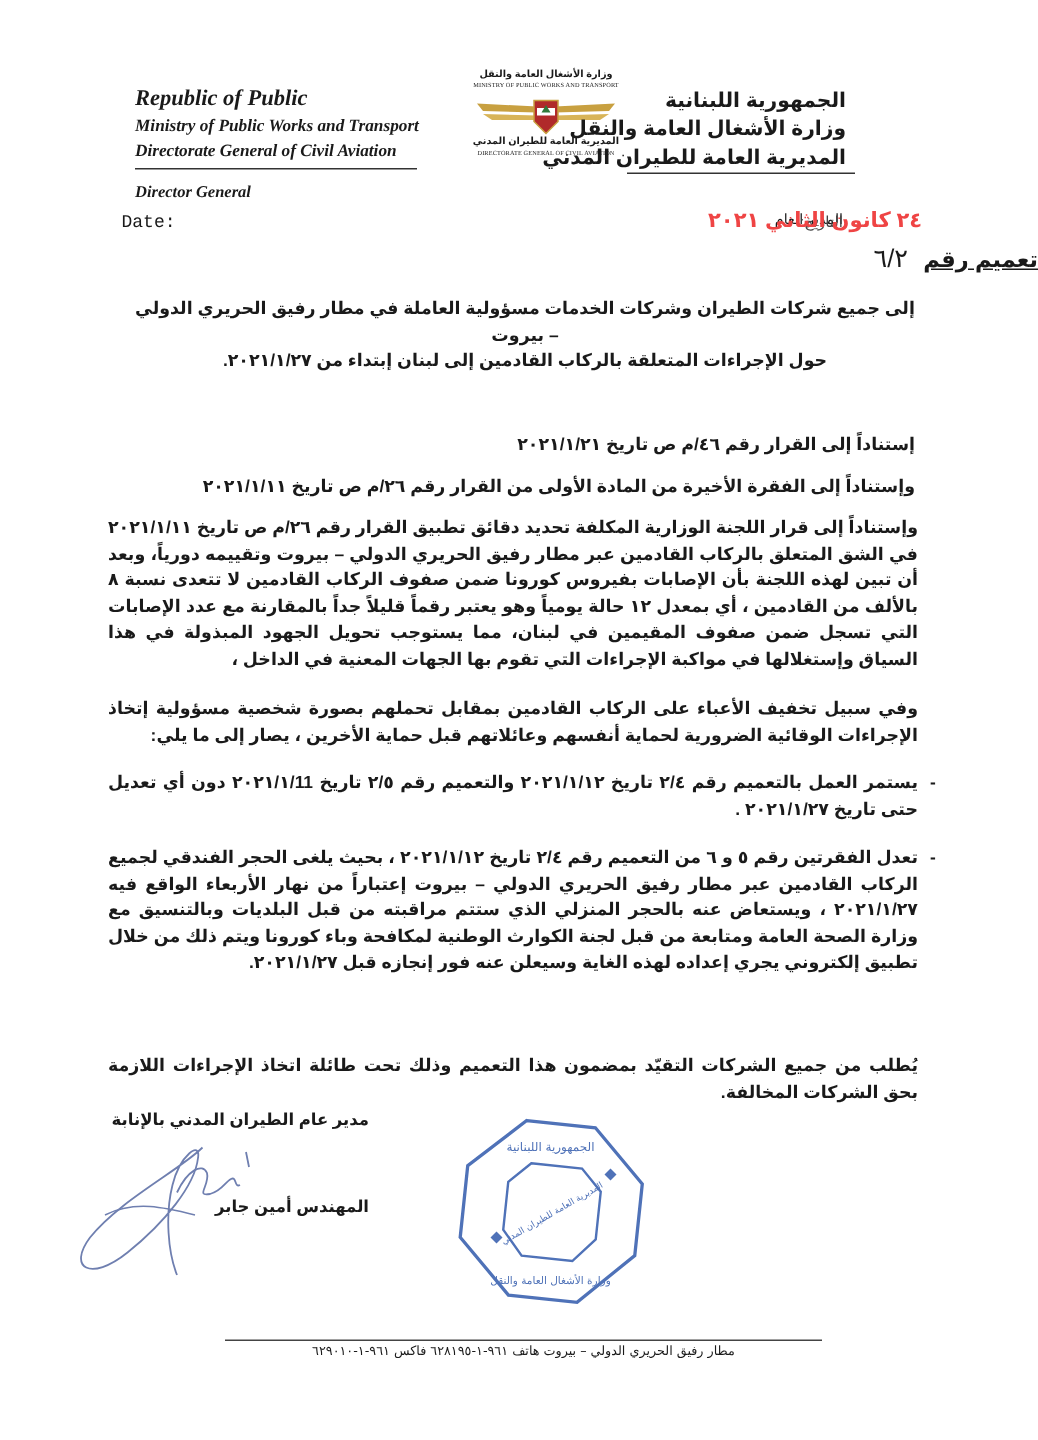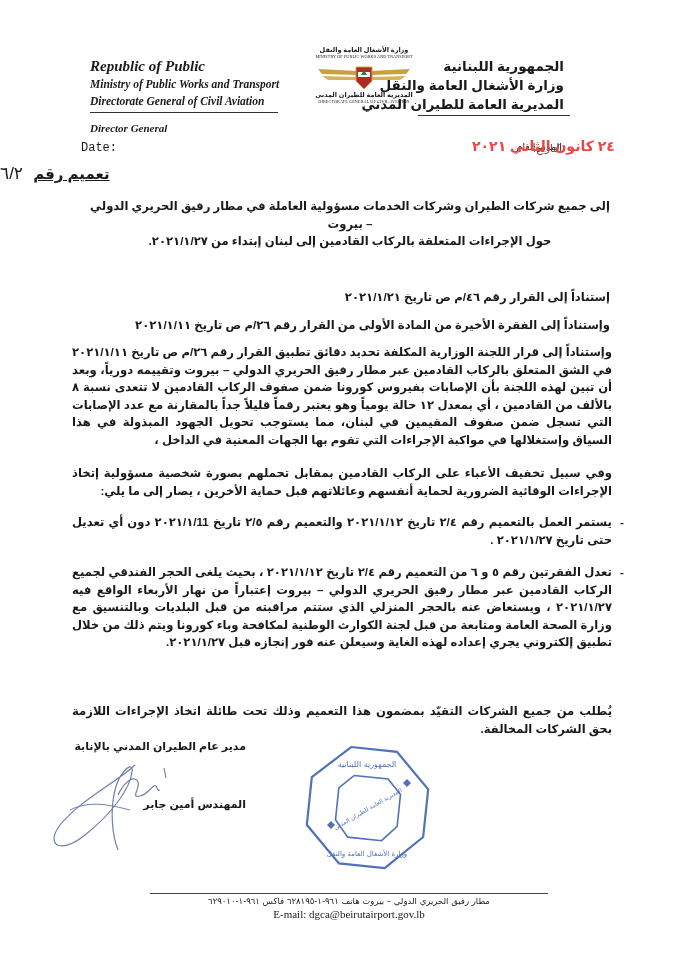--- a/index.html
+++ b/index.html
@@ -25,21 +25,21 @@
 
   
   .ar-head { right: 128px; top: 57px; width: 160px; direction: rtl; text-align: right; font-weight: bold; }
   .ar-head .l { font-size: 13.5px; line-height: 19px; white-space: nowrap; }
   .ar-head .rule { border-bottom: 1.5px solid #333; width: 152px; margin-top: 1px; margin-right: -6px; }
   .ar-dg { right: 130px; top: 125px; font-size: 9.5px; direction: rtl; margin-top: 16px; }
   .ar-date-label { right: 130px; top: 143px; font-size: 10px; direction: rtl; color: #444; }
   .ar-date-val { left: 472px; top: 138px; font-size: 14px; font-weight: bold; color: #ef4444; direction: rtl; letter-spacing: 1px; }
 
   
-  .title { left: 0; width: 692px; top: 163px; text-align: left; direction: rtl; font-size: 15px; font-weight: bold; }
+  .title { left: 0; width: 692px; top: 163px; text-align: right; direction: rtl; font-size: 15px; font-weight: bold; }
   .title .label { text-decoration: underline; }
   .title .num { font-weight: normal; font-size: 17px; margin-right: 6px; }
 
   
   .para { direction: rtl; text-align: justify; font-weight: bold; font-size: 11.6px; line-height: 17.5px; }
   .addressee { left: 90px; width: 520px; top: 197px; text-align: center; }
   .p1 { left: 90px; width: 520px; top: 288px; }
   .p2 { left: 90px; width: 520px; top: 316px; }
   .p3 { left: 72px; width: 540px; top: 343px; }
   .p4 { left: 72px; width: 540px; top: 464px; }
@@ -145,14 +145,13 @@
   <text x="62" y="22" text-anchor="middle" font-size="8" fill="#4f72b8" font-family="DejaVu Sans, sans-serif">الجمهورية اللبنانية</text>
   <text x="62" y="111" text-anchor="middle" font-size="7" fill="#4f72b8" font-family="DejaVu Sans, sans-serif">وزارة الأشغال العامة والنقل</text>
   <text x="62" y="66" text-anchor="middle" font-size="6" fill="#4f72b8" font-family="DejaVu Sans, sans-serif" transform="rotate(-30 62 62)">المديرية العامة للطيران المدني</text>
   <path d="M98 38 l4 -4 l4 4 l-4 4 Z" fill="#4f72b8"></path>
   <path d="M22 80 l4 -4 l4 4 l-4 4 Z" fill="#4f72b8"></path>
 </svg>
 
 <div class="abs footer">
   <div class="rule"></div>
   <div class="ar">مطار رفيق الحريري الدولي – بيروت   هاتف ٩٦١-١-٦٢٨١٩٥   فاكس ٩٦١-١-٦٢٩٠١٠</div>
-  <div class="en">E-mail: dgca@beirutairport.gov.lb</div>
 </div>
 
 </body></html>

